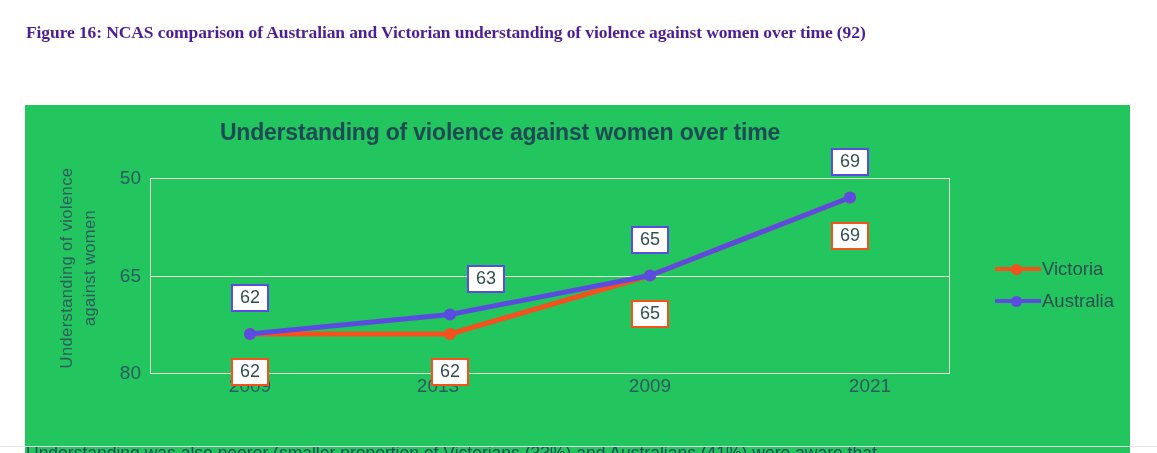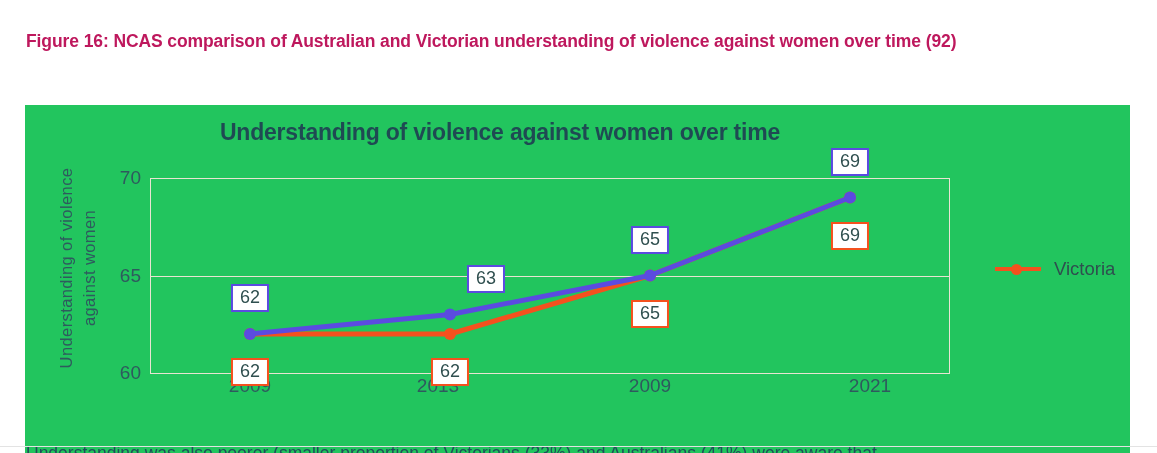--- a/index.html
+++ b/index.html
@@ -12,27 +12,28 @@
     height: 453px;
     position: relative;
     font-family: "Liberation Sans", sans-serif;
     overflow: hidden;
   }
 
   
   #figure-caption {
     position: absolute;
     left: 26px;
-    top: 28px;
+    top: 19px;
     width: 1080px;
     font-size: 17.5px;
     font-weight: bold;
     line-height: 27px;
-    color: #be185d;
+    color: #4c1d95;
     letter-spacing: -0.1px;
+    font-family: Liberation Serif, serif;
   }
 
   
   #chart-panel {
     position: absolute;
     left: 25px;
     top: 105px;
     width: 1105px;
     height: 396px;
     background: #22c55e;
@@ -166,21 +167,21 @@
     position: absolute;
     left: 16px;
     top: 3.5px;
     width: 11px;
     height: 11px;
     border-radius: 50%;
   }
   .legend-text {
     font-size: 18.5px;
     color: #2F4F4F;
-    margin-left: 13px;
+    margin-left: 1px;
   }
 
   
   #body-text-clipped {
     position: absolute;
     left: 26px;
     top: 440px;
     width: 1110px;
     height: 13px;
     overflow: hidden;
@@ -211,23 +212,23 @@
 
   <div id="plot-area">
     <div id="axis-left-border"></div>
     <div id="axis-right-border"></div>
     <div id="gridlines">
         <div class="gridline" style="top: 195px;"></div>
         <div class="gridline" style="top: 97.5px;"></div>
         <div class="gridline" style="top: 0px;"></div>
       </div>
     <div id="y-ticks">
-        <div class="y-tick" style="top: 195px;">60</div>
+        <div class="y-tick" style="top: 195px;">80</div>
         <div class="y-tick" style="top: 97.5px;">65</div>
-        <div class="y-tick" style="top: 0px;">70</div>
+        <div class="y-tick" style="top: 0px;">50</div>
       </div>
     <div id="x-ticks">
         <div class="x-tick" style="left: 100px;">2009</div>
         <div class="x-tick" style="left: 288px;">2013</div>
         <div class="x-tick" style="left: 500px;">2009</div>
         <div class="x-tick" style="left: 720px;">2021</div>
       </div>
     <svg id="series-svg" width="800" height="195">
         <polyline points="100,156 300,156 500,97.5 700,19.5" fill="none" stroke="#F4511E" stroke-width="5" stroke-linejoin="round" stroke-linecap="round"></polyline>
         <circle cx="100" cy="156" r="6" fill="#F4511E"></circle>
@@ -253,17 +254,24 @@
   </div>
 
   <div id="legend">
       <div class="legend-row">
         <span class="legend-swatch">
           <span class="bar" style="background: rgb(244, 81, 30);"></span>
           <span class="dot" style="background: rgb(244, 81, 30);"></span>
         </span>
         <span class="legend-text">Victoria</span>
       </div>
+      <div class="legend-row">
+        <span class="legend-swatch">
+          <span class="bar" style="background: rgb(91, 75, 224);"></span>
+          <span class="dot" style="background: rgb(91, 75, 224);"></span>
+        </span>
+        <span class="legend-text">Australia</span>
+      </div>
     </div>
 </div>
 
 <div id="body-text-clipped">Understanding was also poorer (smaller proportion of Victorians (33%) and Australians (41%) were aware that</div>
 <div id="bottom-rule"></div>
 
 </body></html>

